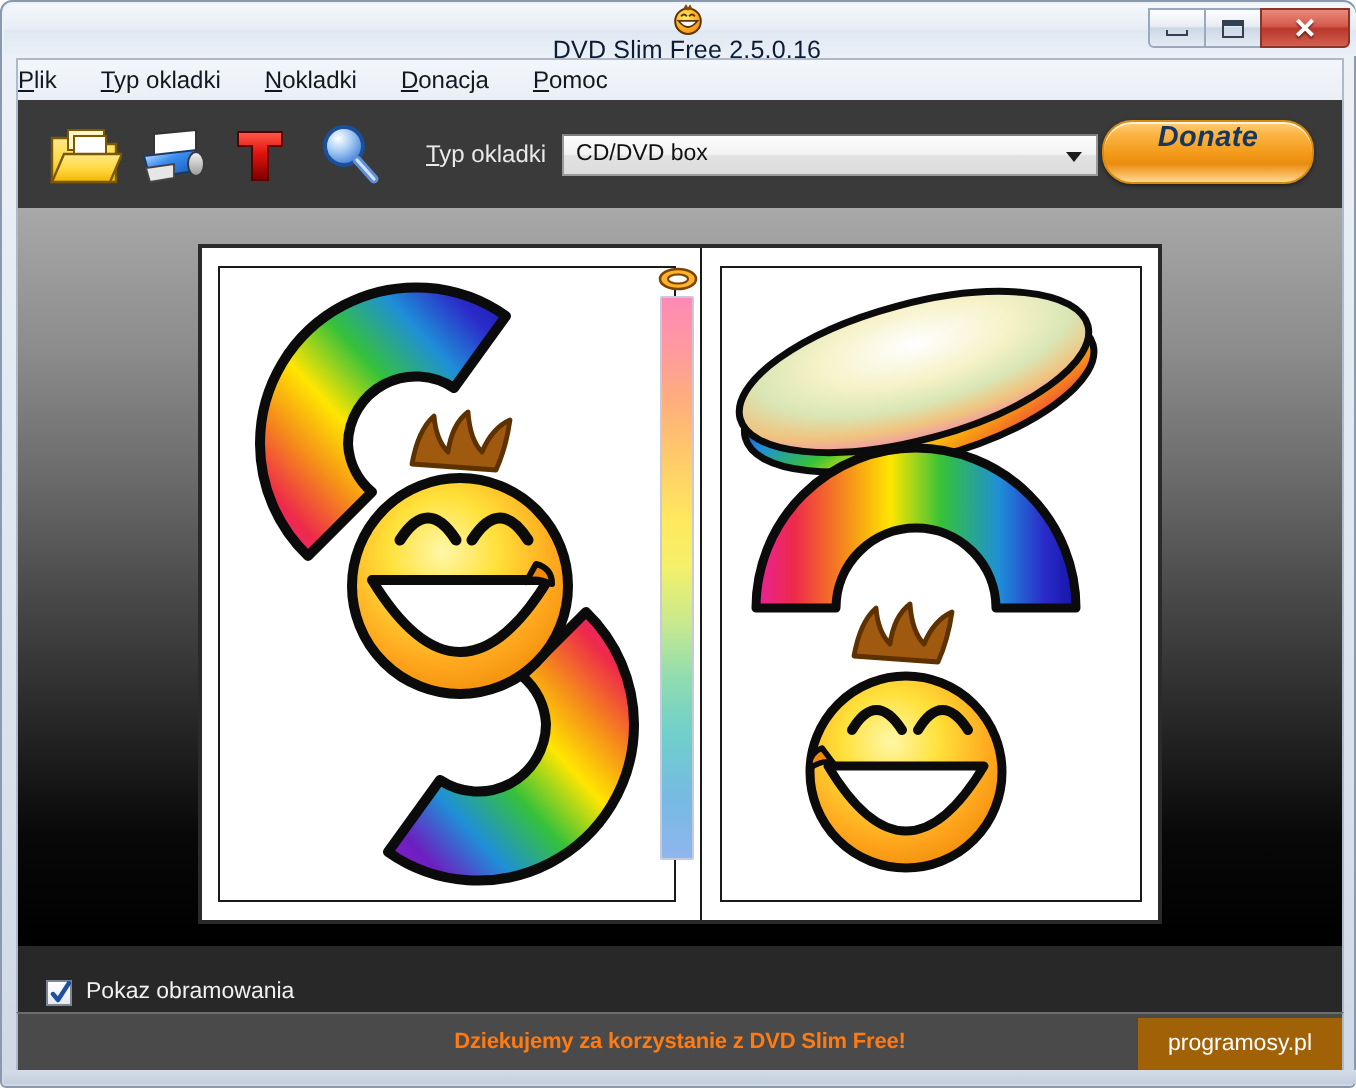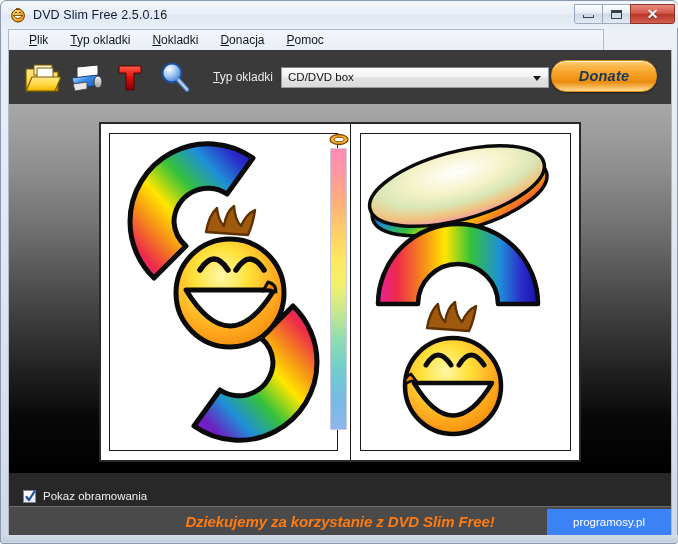--- a/index.html
+++ b/index.html
@@ -23,20 +23,21 @@
 
   
   #titlebar {
     position: absolute;
     left: 1px; top: 1px;
     width: 676px; height: 26px;
     background: linear-gradient(to bottom, #f4f7fb 0%, #e7edf5 48%, #dfe7f1 52%, #eaf0f7 100%);
     border-radius: 5px 5px 0 0;
     display: flex;
     align-items: center;
+    flex-direction: column;
   }
   #title-icon {
     width: 16px; height: 16px;
     margin-left: 8px;
     position: relative;
     flex: 0 0 auto;
   }
   #title-text {
     margin-left: 7px;
     font-size: 12.5px;
@@ -85,28 +86,28 @@
     font-weight: bold;
     font-family: "Liberation Sans", sans-serif;
     text-shadow: 0 1px 1px rgba(0,0,0,.5);
     line-height: 1;
   }
 
   
   #menubar {
     position: absolute;
     left: 7px; top: 28px;
-    width: 596px; height: 21px;
+    width: 664px; height: 21px;
     background: linear-gradient(to bottom,#f3f6fa 0%, #eaeff6 100%);
     border: 1px solid #aeb9c9;
     border-bottom: none;
     box-sizing: border-box;
     display: flex;
     align-items: center;
-    padding-left: 20px;
+    padding-left: 0;
   }
   .menu-item {
     font-size: 12px;
     color: #101820;
     margin-right: 22px;
     white-space: nowrap;
     cursor: default;
   }
   .menu-item .mn { text-decoration: underline; }
 
@@ -165,21 +166,21 @@
   }
 
   #donate-btn {
     position: absolute;
     right: 14px; top: 10px;
     width: 104px; height: 30px;
     border-radius: 15px;
     background: linear-gradient(to bottom, #ffcf7a 0%, #fcb545 20%, #f49a1a 52%, #e98c10 70%, #ffd98f 100%);
     border: 1px solid #d58a10;
     box-shadow: inset 0 1px 0 rgba(255,255,255,.75), 0 1px 2px rgba(0,0,0,.45);
-    display: flex; align-items: center; justify-content: center;
+    display: flex; align-items: flex-start; justify-content: center;
     cursor: pointer;
   }
   #donate-label {
     font-size: 14.5px;
     font-weight: bold;
     font-style: italic;
     color: #16385f;
     letter-spacing: .2px;
   }
 
@@ -295,36 +296,35 @@
     background: #4a4a4a;
     border: 1px solid #aeb9c9;
     border-top: 1px solid #6d6d6d;
     display: flex;
     align-items: center;
     justify-content: center;
     overflow: hidden;
   }
   #status-text {
     color: #ff7a10;
-    font-size: 15px;
+    font-size: 11px;
     font-weight: bold;
     white-space: nowrap;
     letter-spacing: -.1px;
-    font-style: italic;
   }
   #watermark {
     position: absolute;
     right: 0px; top: 2px;
     height: 26px;
-    background: #3b82f6;
+    background: #a16207;
     color: #ffffff;
     font-size: 11.5px;
     display: flex;
     align-items: center;
-    padding: 0 26px;
+    padding: 0 15px;
     white-space: nowrap;
   }
 
   #bottom-edge {
     position: absolute;
     left: 1px; bottom: 1px;
     width: 676px; height: 7px;
     background: linear-gradient(to bottom,#d3dce8,#c2cddd);
   }
 </style>

